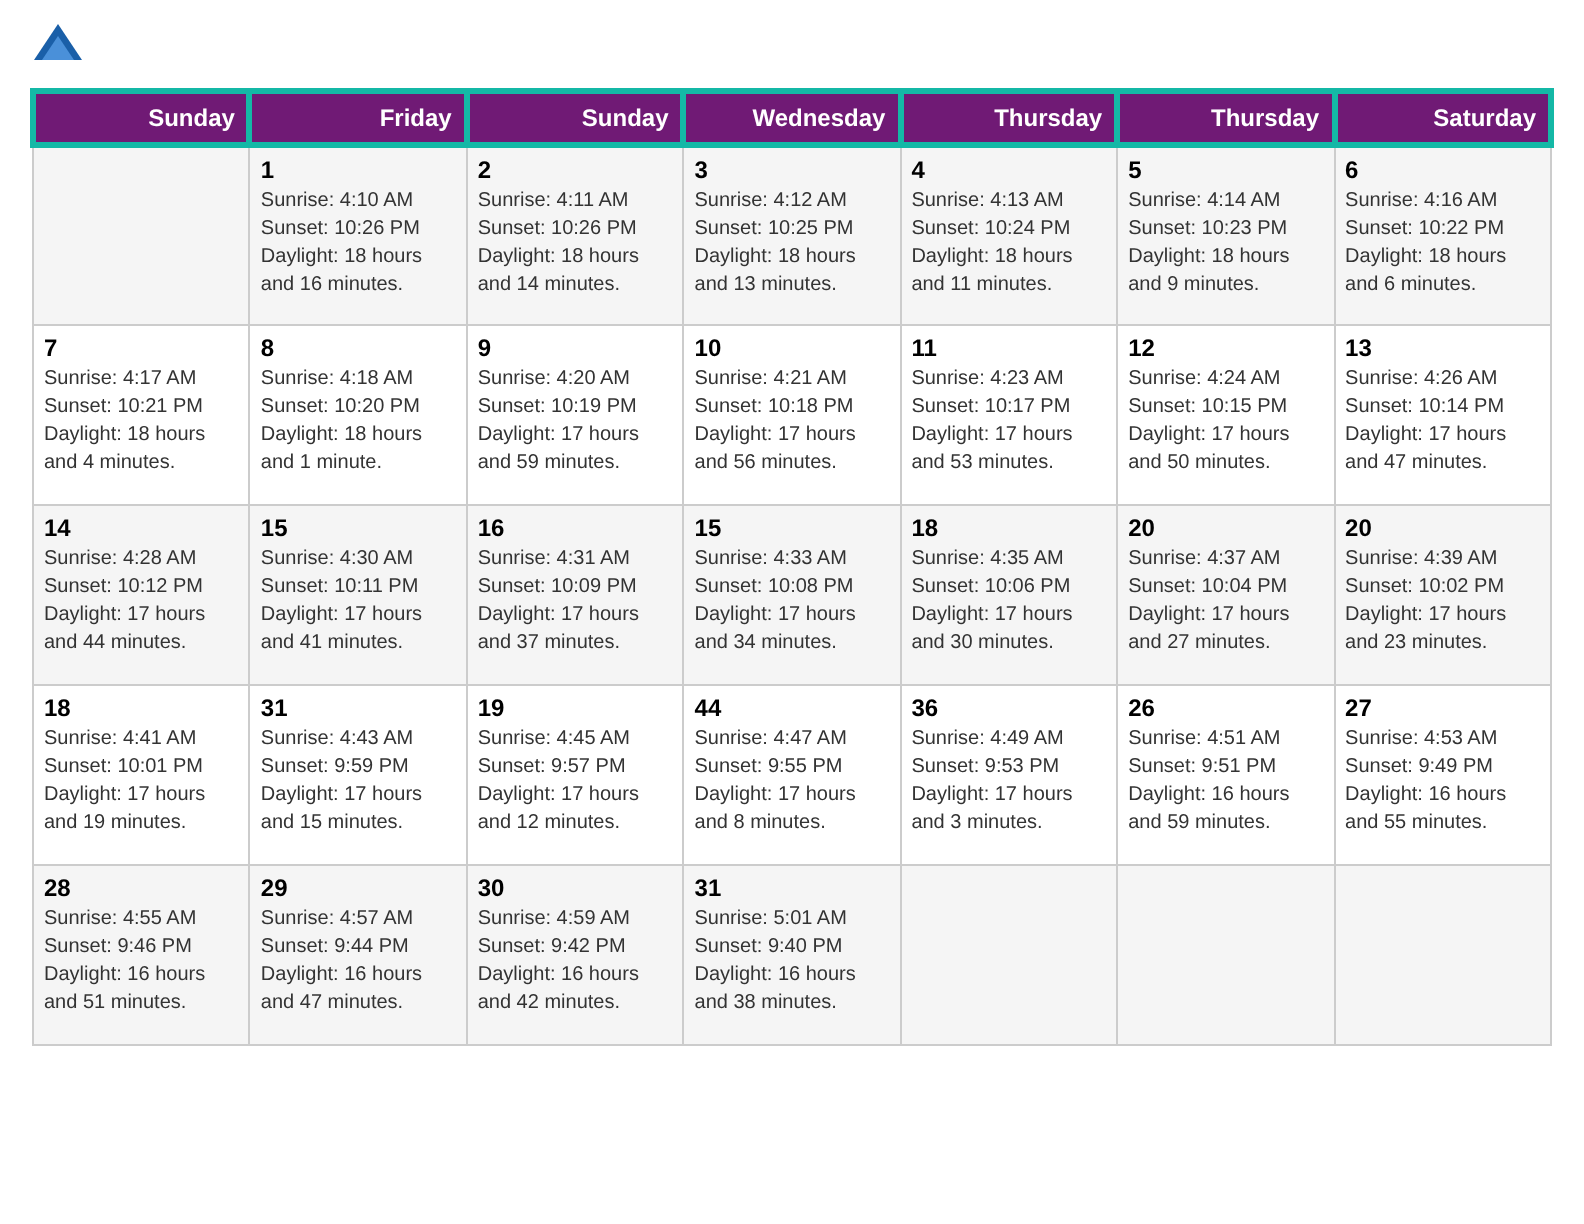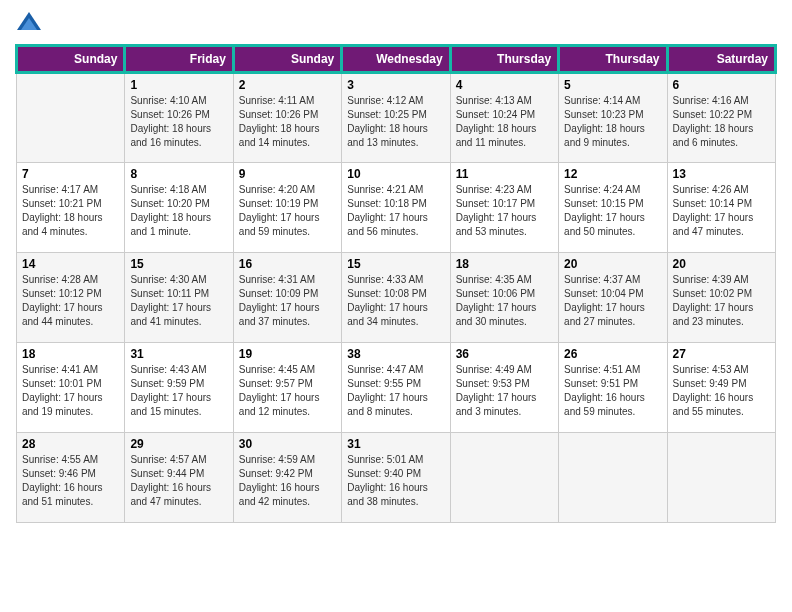--- a/index.html
+++ b/index.html
@@ -221,21 +221,21 @@
         </td>
         <td>
           <span class="day-number">31</span>
           <div class="day-info">Sunrise: 4:43 AM<br>Sunset: 9:59 PM<br>Daylight: 17 hours<br>and 15 minutes.</div>
         </td>
         <td>
           <span class="day-number">19</span>
           <div class="day-info">Sunrise: 4:45 AM<br>Sunset: 9:57 PM<br>Daylight: 17 hours<br>and 12 minutes.</div>
         </td>
         <td>
-          <span class="day-number">38</span>
+          <span class="day-number">44</span>
           <div class="day-info">Sunrise: 4:47 AM<br>Sunset: 9:55 PM<br>Daylight: 17 hours<br>and 8 minutes.</div>
         </td>
         <td>
           <span class="day-number">36</span>
           <div class="day-info">Sunrise: 4:49 AM<br>Sunset: 9:53 PM<br>Daylight: 17 hours<br>and 3 minutes.</div>
         </td>
         <td>
           <span class="day-number">26</span>
           <div class="day-info">Sunrise: 4:51 AM<br>Sunset: 9:51 PM<br>Daylight: 16 hours<br>and 59 minutes.</div>
         </td>

